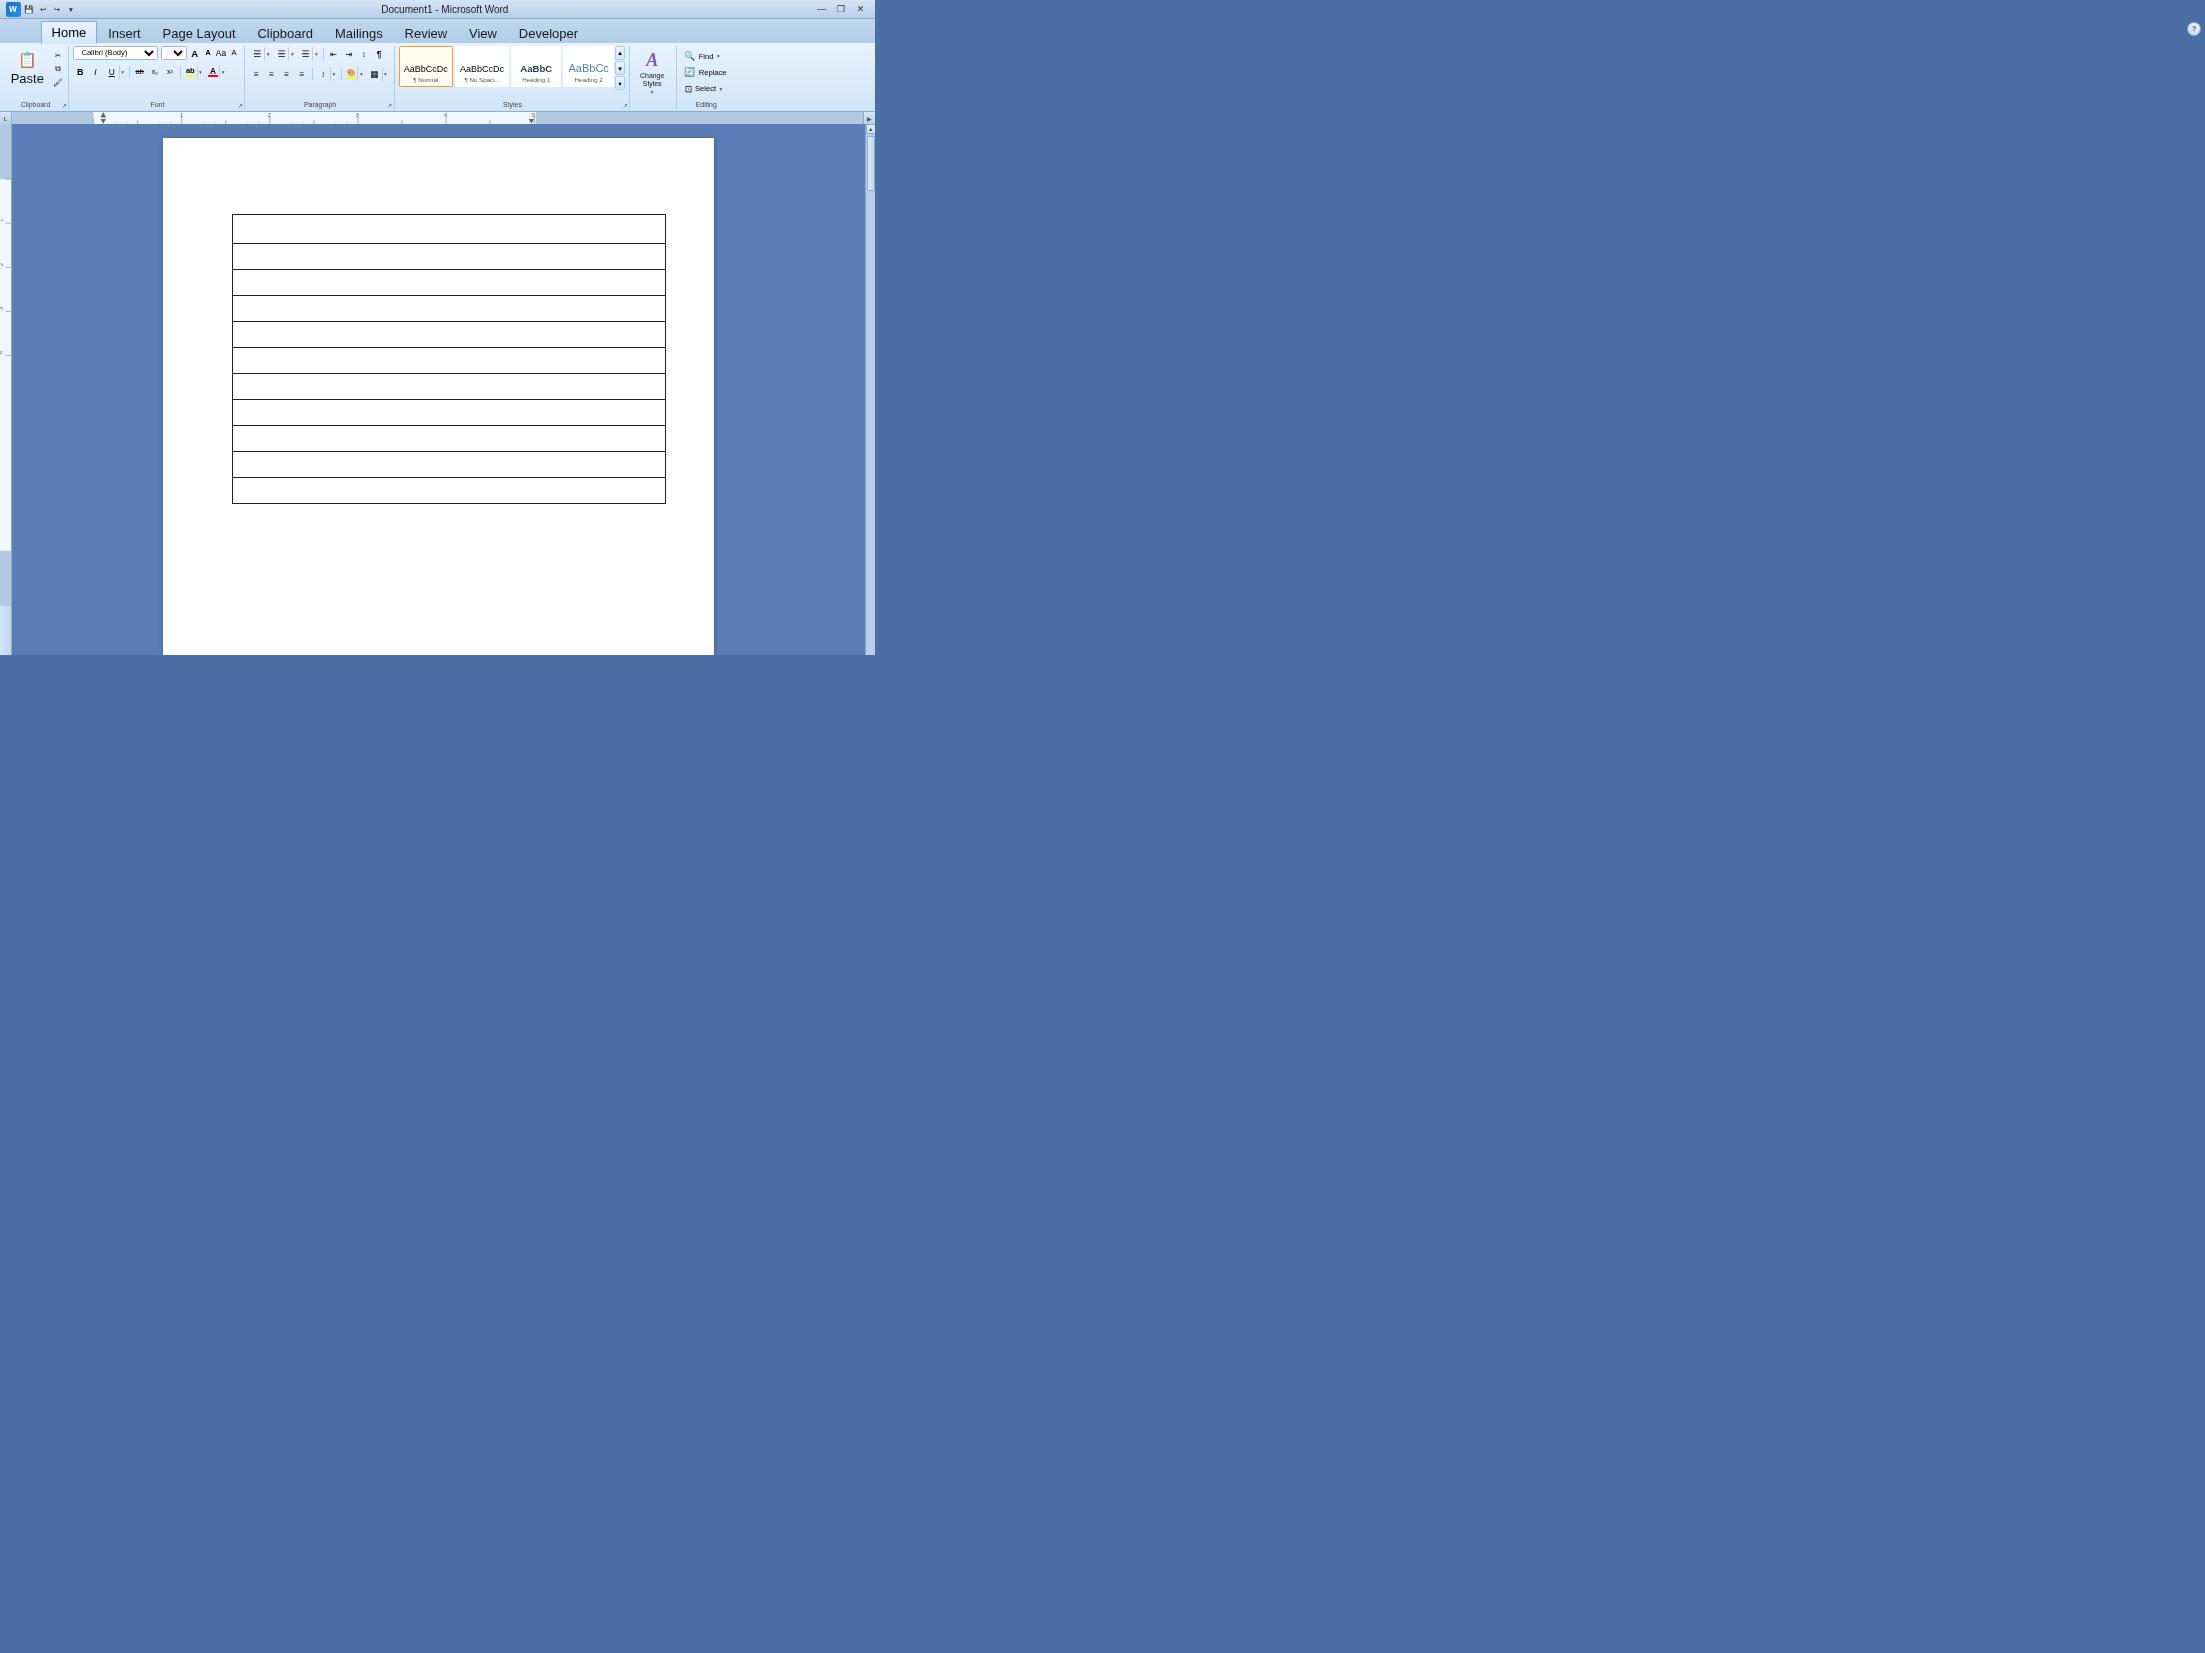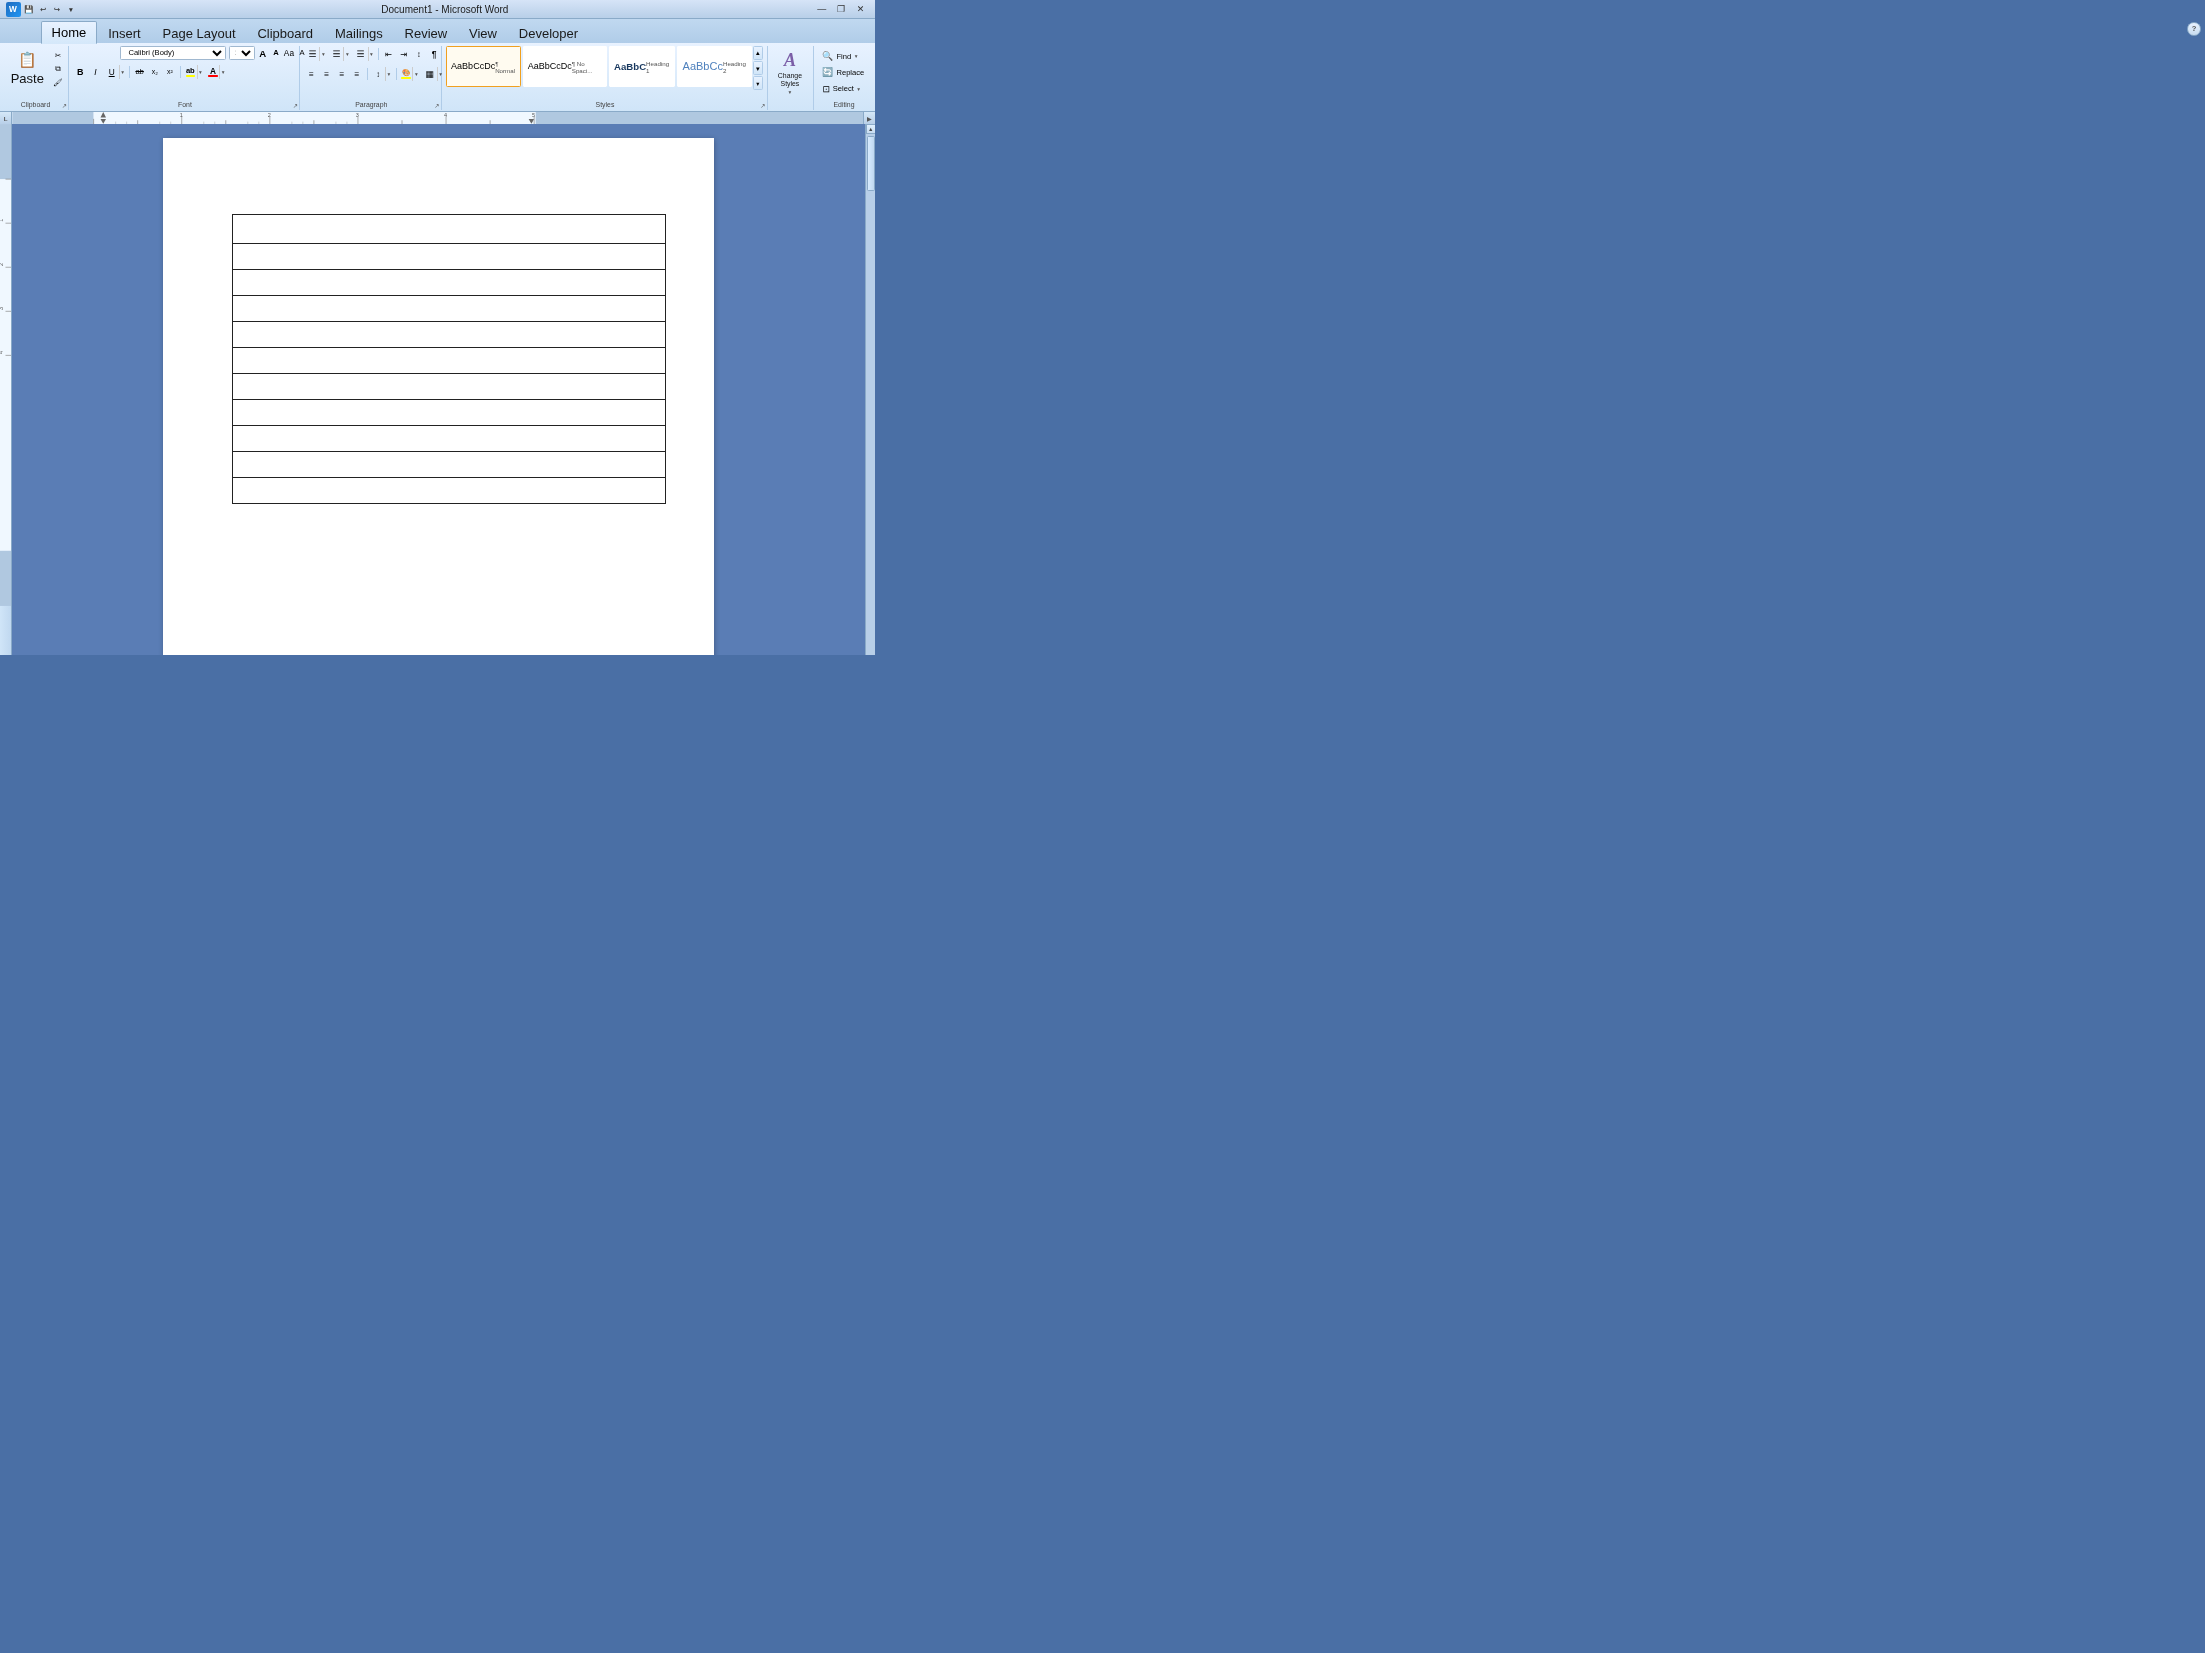--- a/index.html
+++ b/index.html
@@ -207,29 +207,28 @@
     }
 
     
     .font-row {
       display: flex;
       align-items: center;
       gap: 2.1px;
       margin-bottom: 2.1px;
     }
     .font-name-select {
-      width: 106px;
+      width: 85px;
       height: 13.8px;
       border: 0.7px solid #a0b8d0;
       border-radius: 1.4px;
       background: white;
       font-size: 7.6px;
       padding: 0 3px;
       cursor: pointer;
-      margin-left: 47px;
     }
     .font-size-select {
       width: 26px;
       height: 13.8px;
       border: 0.7px solid #a0b8d0;
       border-radius: 1.4px;
       background: white;
       font-size: 7.6px;
       padding: 0 1.4px;
       cursor: pointer;
@@ -330,23 +329,23 @@
       gap: 2.1px;
     }
     .style-item {
       border: 1.4px solid transparent;
       border-radius: 1.4px;
       padding: 2.8px 4.1px;
       cursor: pointer;
       min-width: 50px;
       height: 41px;
       display: flex;
-      flex-direction: row;
-      align-items: center;
-      justify-content: center;
+      flex-direction: column;
+      align-items: center;
+      justify-content: flex-end;
       background: white;
     }
     .style-item.active {
       border-color: #f0a020;
       background: #fffbf0;
     }
     .style-preview-text {
       font-size: 11px;
       line-height: 1.2;
     }

